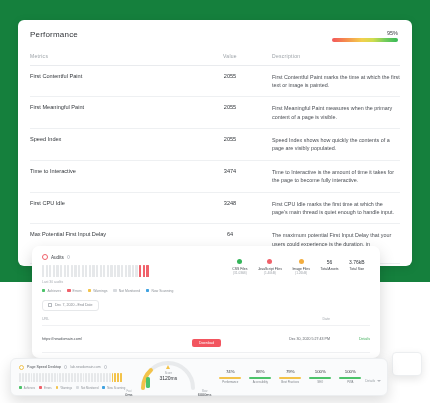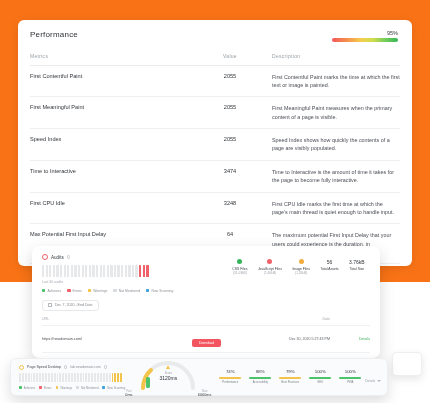--- a/index.html
+++ b/index.html
@@ -2,21 +2,21 @@
 <html><head>
 <meta charset="utf-8">
 <style>
   * { box-sizing: border-box; margin: 0; padding: 0; }
   html, body {
     width: 430px; height: 403px;
     background: #ffffff;
     font-family: "Liberation Sans", sans-serif;
     overflow: hidden;
   }
-  .stage { position: relative; width: 430px; height: 282px; background:#f97316; }
+  .stage { position: relative; width: 430px; height: 282px; background:#15803d; }
 
   
   .perf-panel {
     position: absolute; left: 18px; top: 20px;
     width: 394px; height: 246px;
     background:#fff;
     border-radius: 6px;
     box-shadow: 0 2px 10px rgba(0,0,0,.10);
     padding: 10px 12px 0 12px;
     overflow: hidden;

